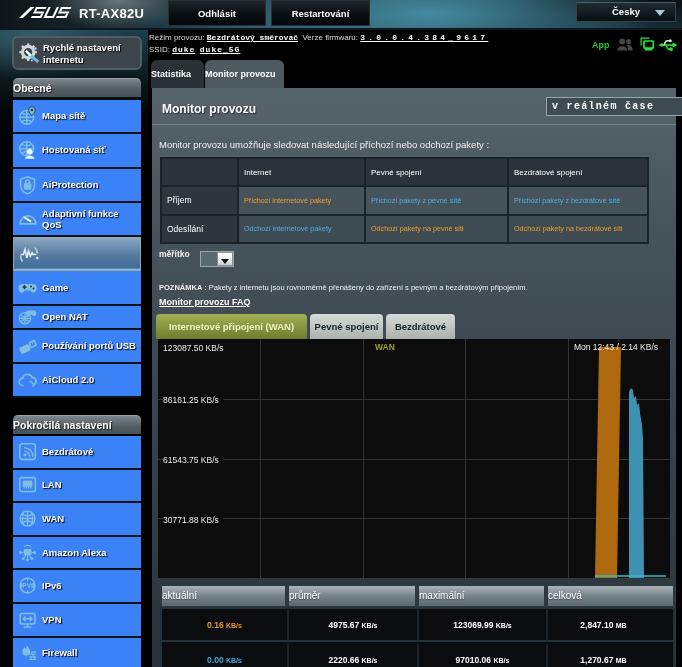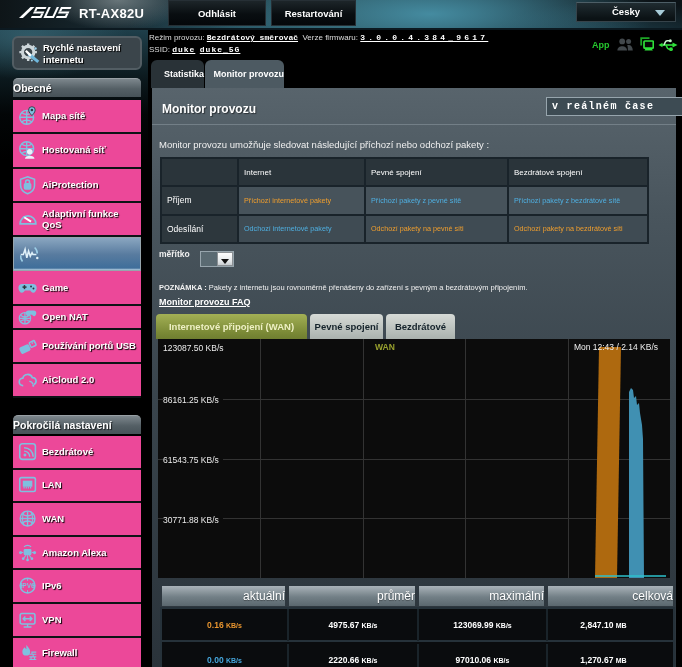--- a/index.html
+++ b/index.html
@@ -13,21 +13,21 @@
     radial-gradient(100px 42px at 118px 0px, rgba(158,168,170,.6), rgba(120,130,135,0) 72%),
     radial-gradient(290px 68px at 430px 14px, rgba(72,146,168,.92), rgba(40,90,110,0) 78%),
     radial-gradient(180px 55px at 620px 42px, rgba(48,104,124,.55), rgba(30,70,85,0) 75%),
     radial-gradient(150px 50px at 240px 30px, rgba(44,96,112,.7), rgba(30,70,85,0) 75%),
     linear-gradient(90deg, #0e1518, #1a2f38 22%, #25474f 48%, #1b343d 70%, #0c1317 94%);
   border-bottom:2px solid #0c1920; }
 #model { left:79px; top:6px; color:#fff; font-size:13px; font-weight:bold; letter-spacing:.3px; }
 .topbtn { top:0; height:26px; border-radius:0; background:linear-gradient(180deg,#1d2529, #090e11 55%, #04070a);
   border:1px solid #262f35; color:#fff; font-size:9.5px; font-weight:bold; text-align:center; line-height:25px; }
 #btn1 { left:168px; width:98px; }
-#btn2 { left:271px; width:85px;text-align:center; }
+#btn2 { left:271px; width:99px;text-align:center; }
 #langbox { left:576px; top:2px; width:100px; height:20px; border-radius:0;
   background:linear-gradient(180deg,#202c31,#0b1215 85%); border:1px solid #36434a; border-top-color:#4d5e66;
   color:#fff; font-size:9.5px; font-weight:bold; text-align:center; line-height:18px; }
 #langbox .tri { position:absolute; right:10px; top:7px; width:0; height:0;
   border-left:5px solid transparent; border-right:5px solid transparent; border-top:6px solid #a8ccd9; }
 
 
 #infobar { left:149px; top:33px; width:440px; color:#dcdcdc; font-size:8px; }
 #infobar .mono { color:#fff; font-weight:bold; text-decoration:underline;
   font-family:"Liberation Mono",monospace; font-size:8px; }
@@ -41,29 +41,29 @@
     radial-gradient(130px 55px at 30px 8px, rgba(70,122,138,.5), rgba(0,0,0,0) 75%),
     linear-gradient(180deg, rgba(32,66,78,.95), rgba(20,44,52,.55) 38%, rgba(10,22,27,.25) 65%, rgba(0,0,0,0) 100%); }
 #quick { left:12px; top:36px; width:130px; height:34px; background:#3b454b; border:2px solid #525d63; border-radius:6px; }
 #quick .txt { position:absolute; left:29px; top:4px; color:#fff; font-size:9.5px; font-weight:bold; line-height:12px;
   text-shadow:1px 1px 1px #000; }
 .sechead { left:13px; width:128px; height:19px; border-radius:5px 5px 0 0;
   background:linear-gradient(180deg,#7d878d,#545f65 55%,#475258);
   color:#fff; font-size:10.5px; font-weight:bold; line-height:19px;
   text-shadow:1px 1px 1px rgba(0,0,0,.7); border-top:1px solid #98a0a5; }
 .menu { left:13px; width:128px; }
-.mi { position:relative; width:128px; background:#ec4899; border-bottom:2px solid #0e1316; }
+.mi { position:relative; width:128px; background:#3b82f6; border-bottom:2px solid #0e1316; }
 .mi .label { position:absolute; left:29px; top:50%; transform:translateY(-50%);
   color:#fff; font-size:9.5px; font-weight:bold; line-height:10.5px; text-shadow:1px 1px 1px #000; }
 .mi svg { position:absolute; left:5px; top:50%; transform:translateY(-50%); }
 .mi.sel { background:linear-gradient(180deg,#8aa6c0,#587b9f 52%,#416f9b 91%,#416f9b 94%,#b9d0e2 100%); }
 
 
 .maintab { top:60px; height:28px; border-radius:6px 6px 0 0; color:#fff; font-size:9px; font-weight:bold;
-  text-align:right; line-height:28px; }
+  text-align:left; line-height:28px; }
 #mt1 { left:151px; width:53px; background:#293237; }
 #mt2 { left:205px; width:79px; background:#4d5a62; }
 
 
 #panel { left:152px; top:88px; width:524px; height:579px;
   background:linear-gradient(180deg,#58646c,#49555d 22%,#39444c 55%,#2a333a 100%); }
 #ptitle { left:10px; top:14px; color:#fff; font-size:12px; font-weight:bold; text-shadow:1px 1px 1px rgba(0,0,0,.5); }
 #pdivider { left:0px; top:36px; width:524px; height:1px; background:#7e8a92; opacity:.75; }
 #pdesc { left:7px; top:51px; color:#f0f0f0; font-size:9.5px; }
 
@@ -102,21 +102,21 @@
 #chart { left:6px; top:251px; width:512px; height:239px; background:#0c0c0c; }
 .gv { position:absolute; top:0; width:1px; height:239px; background:#333; }
 .gh { position:absolute; left:0; width:512px; height:1px; background:#333; }
 .ylab { position:absolute; left:5px; color:#ececec; font-size:8.5px; background:#0c0c0c; padding:1px 4px 1px 0; }
 #wanlab { position:absolute; left:217px; top:3px; color:#99a12e; font-size:8.5px; font-weight:bold; z-index:3; }
 #timelab { position:absolute; right:12px; top:3px; color:#f0f0f0; font-size:8.5px; z-index:3; }
 
 
 #stats { left:0; top:498px; width:524px; }
 .sth { position:absolute; top:0; height:20px; background:linear-gradient(180deg,#aab3b9,#727f86 55%,#5b686f);
-  color:#fff; font-size:12px; text-align:right; line-height:20px; text-shadow:0 1px 1px rgba(0,0,0,.4); }
+  color:#fff; font-size:10px; text-align:left; line-height:20px; text-shadow:0 1px 1px rgba(0,0,0,.4); }
 #stbody { position:absolute; left:8px; top:21px; width:515px; height:148px; background:#0a0c0e; border:2px solid #26323a; border-bottom:none; }
 .strow { position:absolute; left:0; width:511px; height:32.5px; border-bottom:2px solid #26323a; }
 .stcell { position:absolute; top:0; height:32px; line-height:32px; text-align:center; color:#fff; font-size:8.5px; font-weight:bold; border-right:2px solid #1a242a; }
 .stcell .unit { font-size:7px; }
 .vo { color:#e8952f; } .vb { color:#46a7dd; }
 </style>
 </head>
 <body>
 
 <div class="abs" id="banner"></div>

